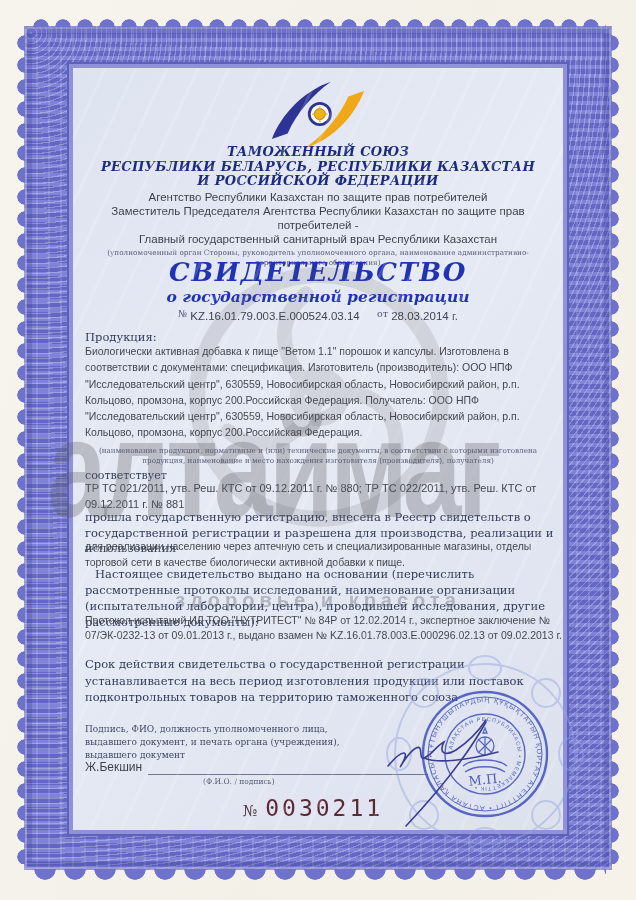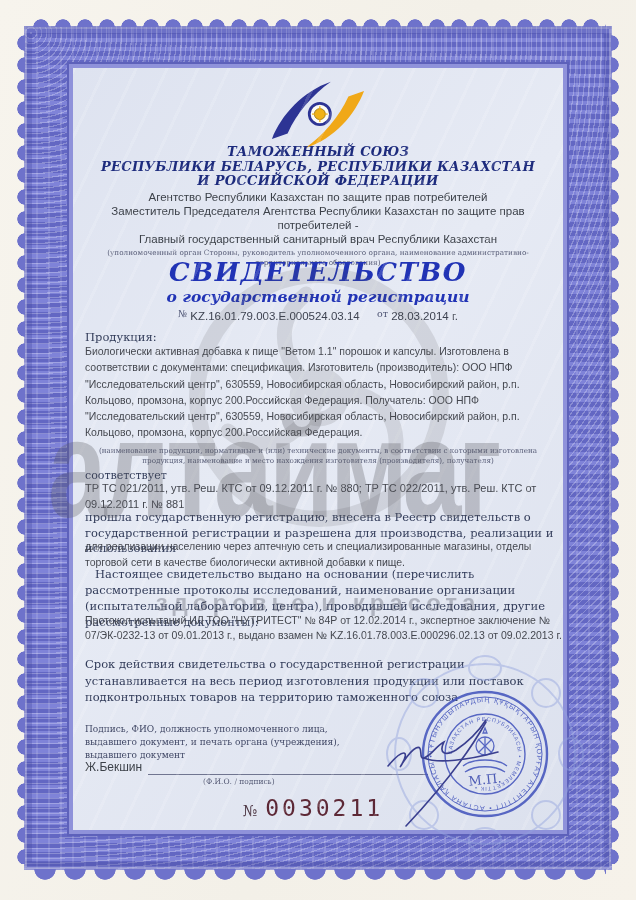--- a/index.html
+++ b/index.html
@@ -53,21 +53,21 @@
   .fio-cap{font-family:"DejaVu Serif","Liberation Serif",serif;color:#555a75;font-size:7.5px;}
   .serial{display:flex;align-items:baseline;gap:8px;}
   .serial .sn-sign{font-family:"DejaVu Serif","Liberation Serif",serif;font-size:15px;color:#4a3340;}
   .serial .sn-num{font-family:"DejaVu Sans Mono","Liberation Mono",monospace;font-size:23px;
     color:#5d2836;letter-spacing:3px;}
   
   .wm{pointer-events:none;}
   .wm-brand{position:absolute;left:48px;top:388px;width:700px;white-space:nowrap;
     font-weight:bold;font-size:170px;color:rgba(90,90,95,.30);letter-spacing:-6px;
     transform:scaleX(.62) scaleY(.82);transform-origin:left top;z-index:6;}
-  .wm-tag{color:rgba(95,98,110,.38);font-size:24px;font-weight:bold;letter-spacing:5px;z-index:6;}
+  .wm-tag{color:rgba(95,98,110,.38);font-size:20px;font-weight:bold;letter-spacing:5px;z-index:6;}
   .wm-circle{opacity:.14;z-index:5;}
   .stamp-wrap{z-index:4;}
   .sig-svg{z-index:5;}
 </style>
 </head>
 <body>
 
 <div class="page">
 
   <div class="border-frame">

